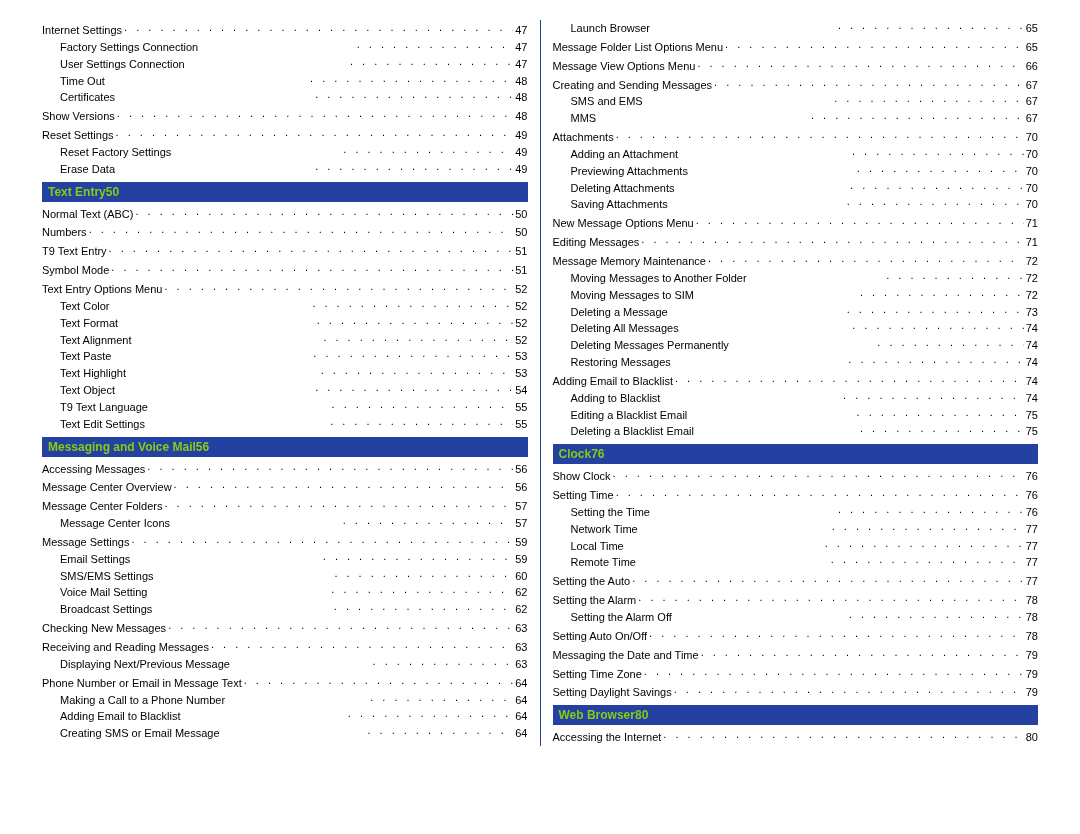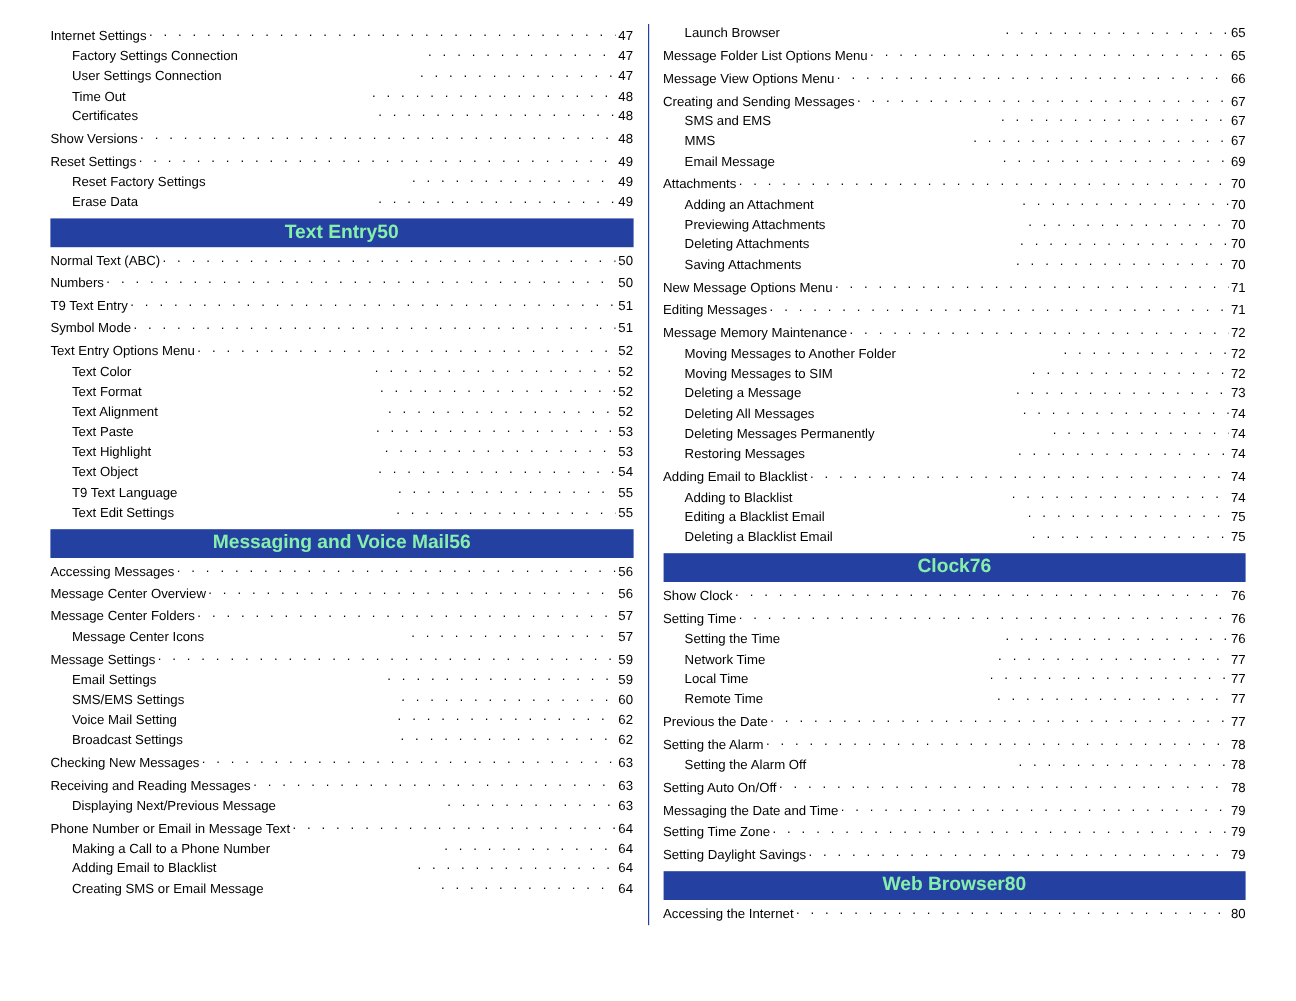--- a/index.html
+++ b/index.html
@@ -18,26 +18,26 @@
 }
 .column {
   flex: 1;
   padding: 0 12px;
 }
 .column.left {
   border-right: 1.5px solid #2440a0;
 }
 .section-header {
   background: #2440a0;
-  color: #86efac;
+  color: #84cc16;
   font-weight: bold;
-  font-size: 16px;
+  font-size: 12px;
   padding: 3px 6px;
   display: flex;
-  justify-content: center;
+  justify-content: flex-start;
   margin: 4px 0 4px 0;
 }
 .toc-entry {
   display: flex;
   font-size: 11px;
   color: #000;
   line-height: 1.35;
   padding: 1px 0;
 }
 .toc-entry.level-0 { padding-left: 0; margin-top: 2px; }
@@ -289,25 +289,20 @@
       <div class="toc-entry level-1">
         <span class="toc-label">SMS and EMS</span>
         <span class="toc-dots"></span>
         <span class="toc-page"> 67</span>
       </div>
       <div class="toc-entry level-1">
         <span class="toc-label">MMS</span>
         <span class="toc-dots"></span>
         <span class="toc-page"> 67</span>
       </div>
-      <div class="toc-entry level-1">
-        <span class="toc-label">Email Message</span>
-        <span class="toc-dots"></span>
-        <span class="toc-page"> 69</span>
-      </div>
       <div class="toc-entry level-0">
         <span class="toc-label">Attachments</span>
         <span class="toc-dots"></span>
         <span class="toc-page"> 70</span>
       </div>
       <div class="toc-entry level-1">
         <span class="toc-label">Adding an Attachment</span>
         <span class="toc-dots"></span>
         <span class="toc-page"> 70</span>
       </div>
@@ -419,21 +414,21 @@
         <span class="toc-label">Local Time</span>
         <span class="toc-dots"></span>
         <span class="toc-page"> 77</span>
       </div>
       <div class="toc-entry level-1">
         <span class="toc-label">Remote Time</span>
         <span class="toc-dots"></span>
         <span class="toc-page"> 77</span>
       </div>
       <div class="toc-entry level-0">
-        <span class="toc-label">Previous the Date</span>
+        <span class="toc-label">Setting the Auto</span>
         <span class="toc-dots"></span>
         <span class="toc-page"> 77</span>
       </div>
       <div class="toc-entry level-0">
         <span class="toc-label">Setting the Alarm</span>
         <span class="toc-dots"></span>
         <span class="toc-page"> 78</span>
       </div>
       <div class="toc-entry level-1">
         <span class="toc-label">Setting the Alarm Off</span>

